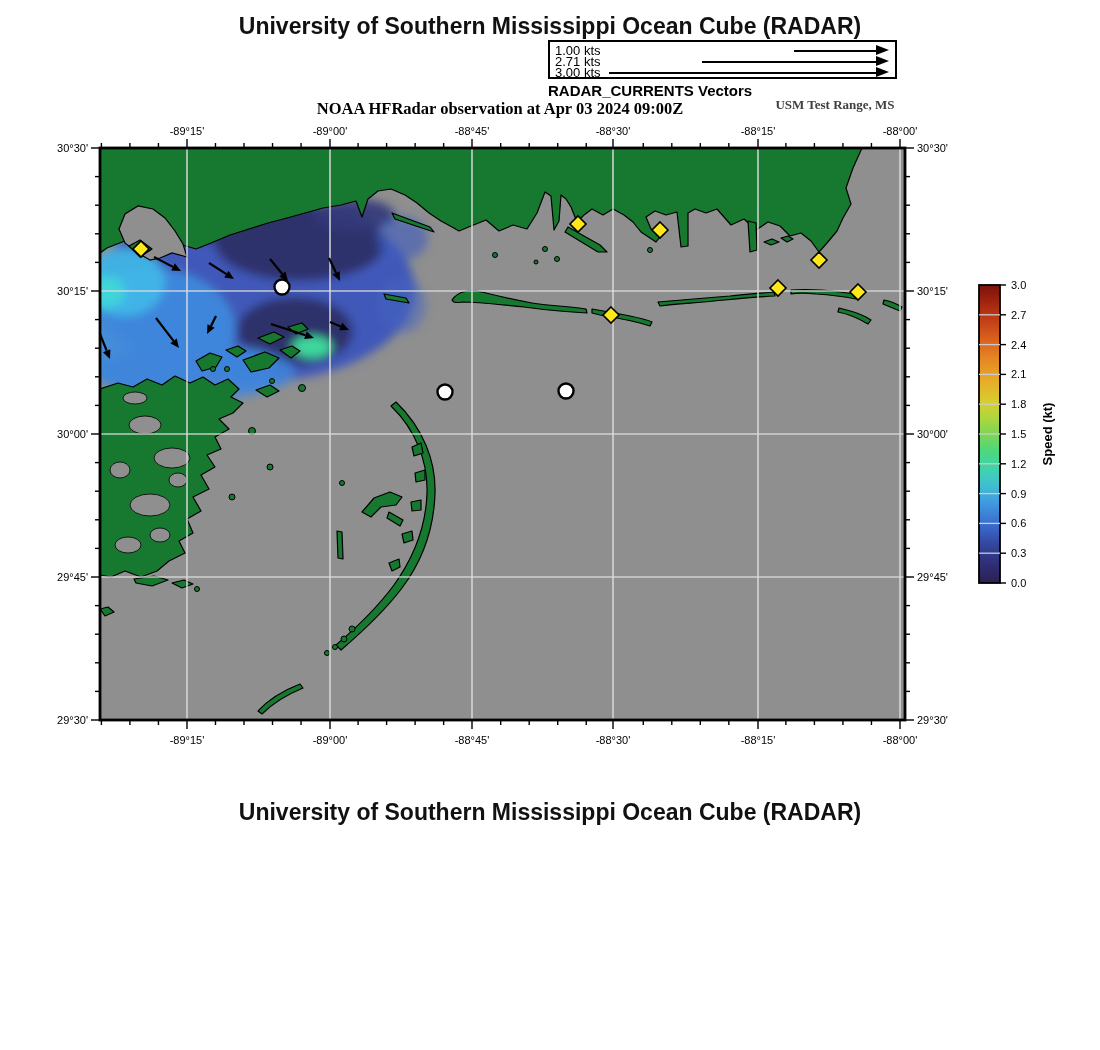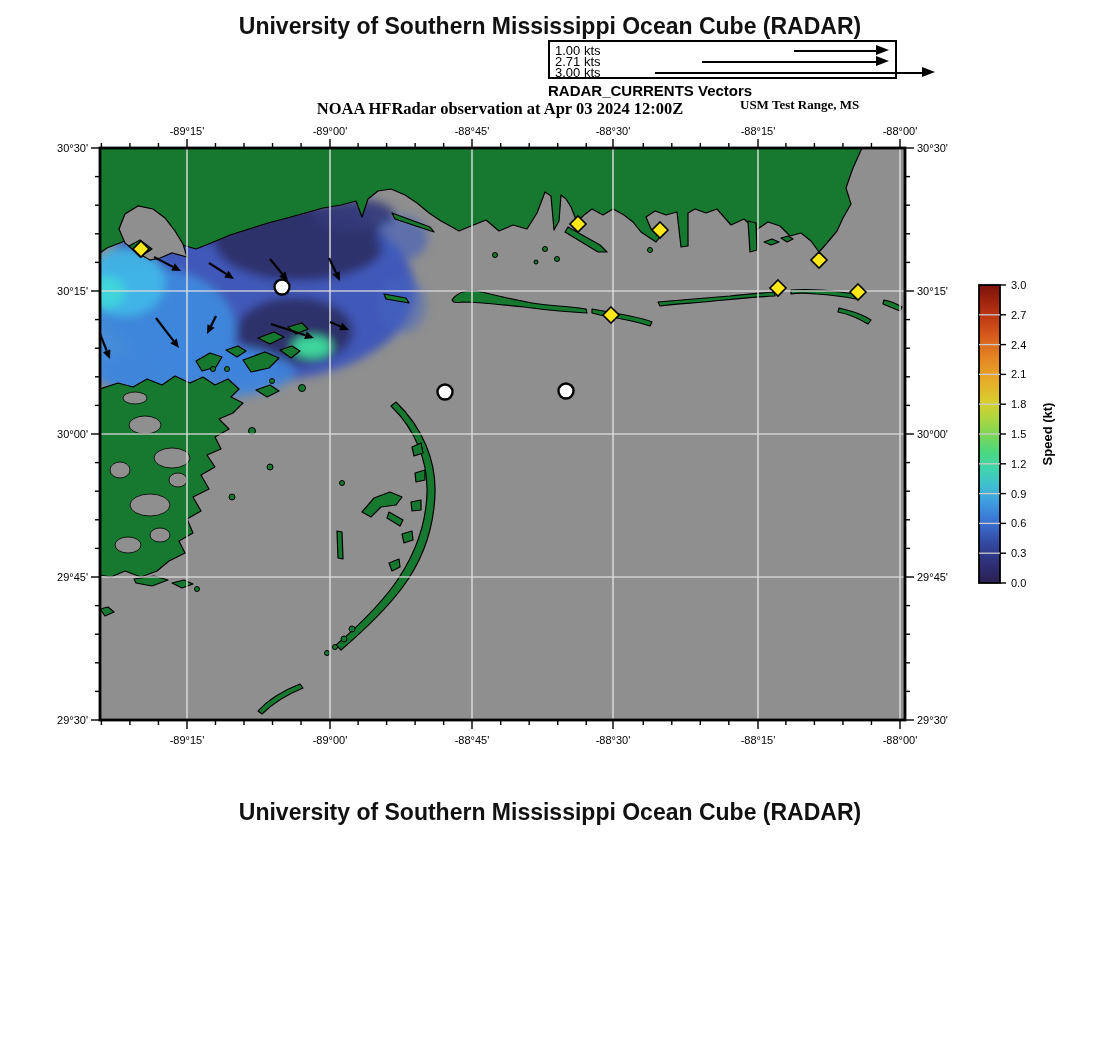--- a/index.html
+++ b/index.html
@@ -18,22 +18,22 @@
   .vector-box{position:absolute;left:548px;top:40px;width:345px;height:35px;background:#fff;
               border:2px solid #000;}
   .vs-row{position:absolute;left:0;width:100%;height:11px;}
   .vs-label{position:absolute;left:5px;top:0;font-size:13px;font-weight:normal;line-height:11px;color:#000;white-space:nowrap;}
   .vs-line{position:absolute;top:5px;height:1.5px;background:#000;}
   .vs-head{position:absolute;top:0;width:0;height:0;border-left:13px solid #000;
            border-top:5.5px solid transparent;border-bottom:5.5px solid transparent;}
   .vector-caption{position:absolute;left:548px;top:82px;font-size:15px;font-weight:bold;color:#000;}
   .subtitle{position:absolute;left:0;top:99px;width:1000px;text-align:center;
             font-family:"Liberation Serif",serif;font-weight:bold;font-size:16.5px;color:#000;}
-  .region-label{position:absolute;left:740px;top:97px;width:190px;
-            font-family:"Liberation Serif",serif;font-weight:bold;font-size:13px;color:#000000;}
+  .region-label{position:absolute;left:740px;top:97px;width:190px;text-align:center;
+            font-family:"Liberation Serif",serif;font-weight:bold;font-size:13px;color:#404040;}
 </style>
 </head>
 <body>
 
 <div id="app">
   <svg id="plot-svg" width="1100" height="1050">
       <defs>
         <clipPath id="mapclip">
           <rect x="100" y="148" width="805" height="572"></rect>
         </clipPath>
@@ -354,25 +354,25 @@
       <div class="vs-row" style="top: 3px;">
         <span class="vs-label">1.00 kts</span>
         <span class="vs-line" style="right: 18px; width: 83px;"></span>
         <span class="vs-head" style="right: 6px;"></span>
       </div>
       <div class="vs-row" style="top: 14.2px;">
         <span class="vs-label">2.71 kts</span>
         <span class="vs-line" style="right: 18px; width: 175px;"></span>
         <span class="vs-head" style="right: 6px;"></span>
       </div>
-      <div class="vs-row" style="top: 25.4px; padding-left: 46px;">
+      <div class="vs-row" style="top: 25.4px;">
         <span class="vs-label">3.00 kts</span>
         <span class="vs-line" style="right: 18px; width: 268px;"></span>
         <span class="vs-head" style="right: 6px;"></span>
       </div>
     </div>
   <div class="vector-caption">RADAR_CURRENTS Vectors</div>
 
-  <div class="subtitle">NOAA HFRadar observation at Apr 03 2024 12:00Z</div>
+  <div class="subtitle">NOAA HFRadar observation at Apr 03 2024 09:00Z</div>
   <div class="region-label">USM Test Range, MS</div>
 
   <div class="title" id="title-bottom">University of Southern Mississippi Ocean Cube (RADAR)</div>
 </div>
 
 </body></html>

